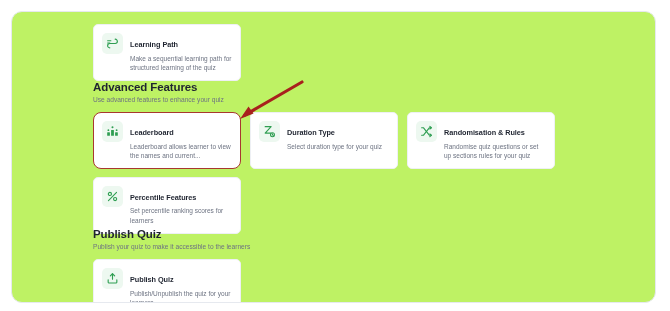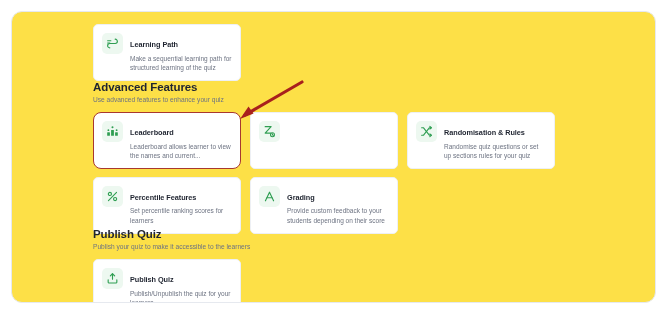--- a/index.html
+++ b/index.html
@@ -12,21 +12,21 @@
   #screen {
     position: relative;
     width: 670px; height: 311px;
     background: #ffffff;
   }
   
   #panel {
     position: absolute;
     left: 11px; top: 11px;
     width: 645px; height: 292px;
-    background: #fde047;
+    background: #bef264;
     border: 1px solid #e6e9ef;
     border-radius: 11px;
     overflow: hidden;
   }
   #panel-inner {
     position: absolute;
     left: 0; top: 0; right: 0; bottom: 0;
     padding: 10px 0 0 0;
   }
 
@@ -163,20 +163,24 @@
           </div>
 
           <div class="card">
             <span class="card-icon">
               <svg width="13" height="13" viewBox="0 0 24 24" fill="none" stroke="#2f9e52" stroke-width="2.1" stroke-linecap="round" stroke-linejoin="round">
                 <path d="M4 3h11L4 15h11"></path>
                 <circle cx="17.5" cy="18" r="3.6"></circle>
                 <path d="M17.5 16.2v1.9l1.3 1"></path>
               </svg>
             </span>
+            <span class="card-body">
+              <span class="card-title">Duration Type</span>
+              <span class="card-desc" style="display:block">Select duration type for your quiz</span>
+            </span>
           </div>
 
           <div class="card">
             <span class="card-icon">
               <svg width="13" height="13" viewBox="0 0 24 24" fill="none" stroke="#2f9e52" stroke-width="2.1" stroke-linecap="round" stroke-linejoin="round">
                 <path d="M3 5h3.2l11.3 14H21"></path>
                 <path d="M3 19h3.2L17.5 5H21"></path>
                 <path d="M18.2 2.6 21 5l-2.8 2.4"></path>
                 <path d="M18.2 16.6 21 19l-2.8 2.4"></path>
               </svg>
@@ -194,32 +198,20 @@
                 <circle cx="7.2" cy="7.2" r="2.9"></circle>
                 <circle cx="16.8" cy="16.8" r="2.9"></circle>
               </svg>
             </span>
             <span class="card-body">
               <span class="card-title">Percentile Features</span>
               <span class="card-desc" style="display:block">Set percentile ranking scores for learners</span>
             </span>
           </div>
 
-          <div class="card">
-            <span class="card-icon">
-              <svg width="13" height="13" viewBox="0 0 24 24" fill="none" stroke="#2f9e52" stroke-width="2.1" stroke-linecap="round" stroke-linejoin="round">
-                <path d="M4.5 20 12 4l7.5 16"></path>
-                <path d="M7.4 14.4h9.2"></path>
-              </svg>
-            </span>
-            <span class="card-body">
-              <span class="card-title">Grading</span>
-              <span class="card-desc" style="display:block">Provide custom feedback to your students depending on their score</span>
-            </span>
-          </div>
 
         </div>
       </div>
 
       <div class="section" id="sec-publish">
         <div class="sec-head">
           <div class="sec-title">Publish Quiz</div>
           <div class="sec-sub">Publish your quiz to make it accessible to the learners</div>
         </div>
 

